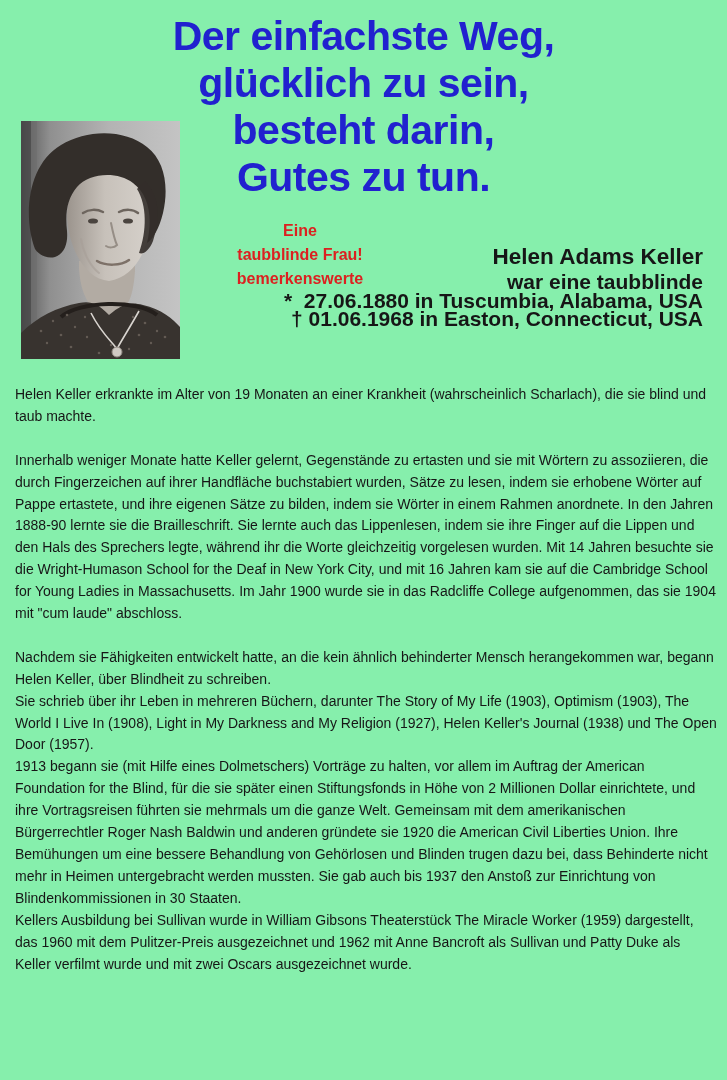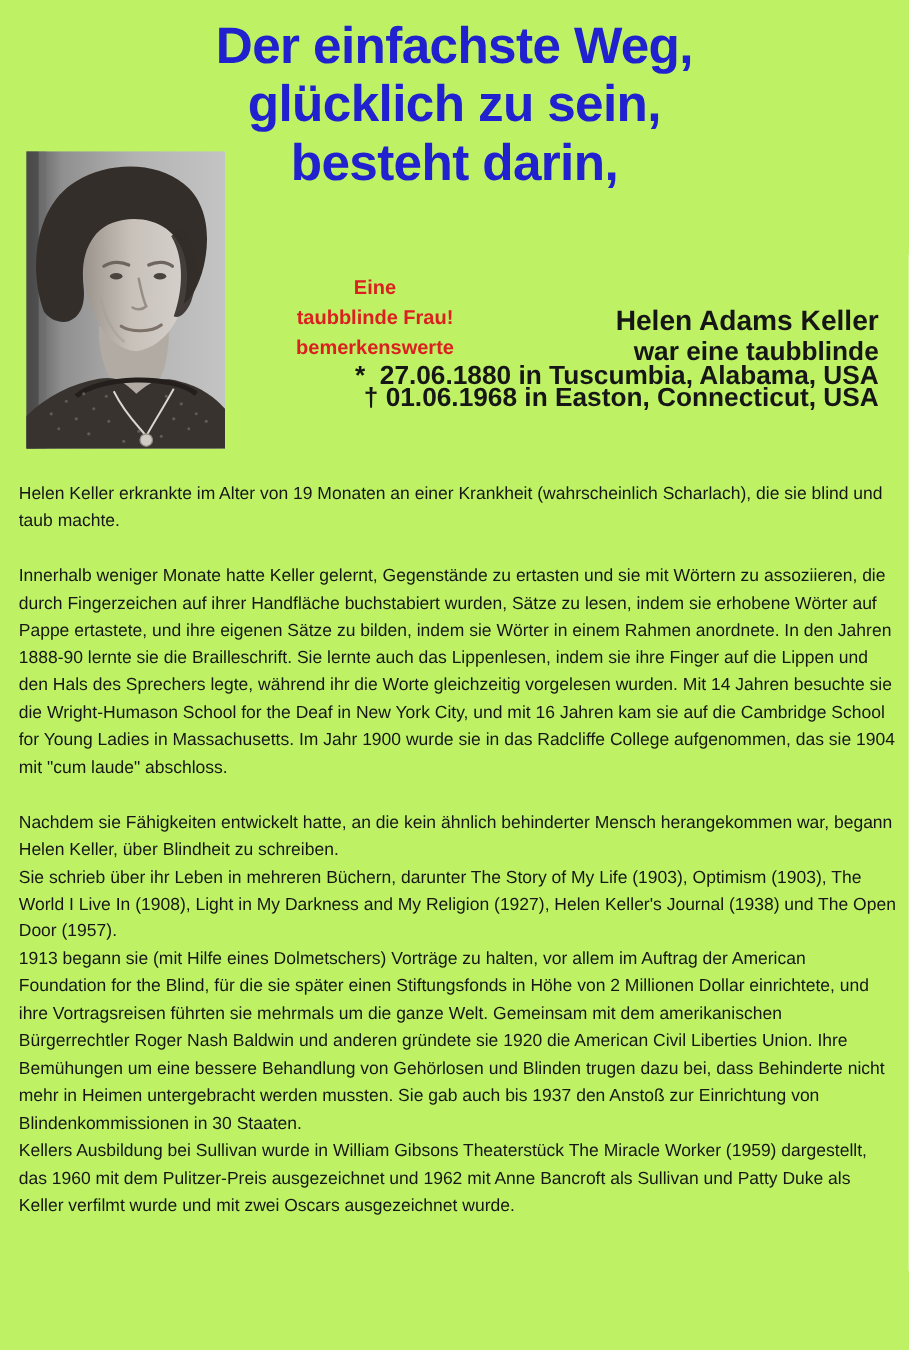--- a/index.html
+++ b/index.html
@@ -6,21 +6,21 @@
     --blue:#2121cf;
     --red:#dc2020;
     --ink:#161616;
   }
   html,body{margin:0;padding:0;}
   body{
     width:727px;height:1080px;background:#ffffff;
     font-family:"Liberation Sans","DejaVu Sans",sans-serif;
     color:var(--ink);
   }
-  .page{position:relative;width:727px;height:1080px;overflow:hidden;background:#bef264;}
+  .page{position:relative;width:727px;height:1080px;overflow:hidden;background:#86efac;}
 
   .title{
     position:absolute;top:13px;left:0;width:727px;
     text-align:center;font-weight:700;font-size:41px;line-height:47px;
     color:var(--blue);letter-spacing:-0.5px;
   }
 
   .photo{position:absolute;left:21px;top:121px;width:159px;height:238px;}
   .photo svg{display:block;width:100%;height:100%;}
 
@@ -42,20 +42,21 @@
 </style>
 </head>
 <body>
 
 <div class="page">
 
   <div class="title">
     <div>Der einfachste Weg,</div>
     <div>glücklich zu sein,</div>
     <div>besteht darin,</div>
+    <div>Gutes zu tun.</div>
   </div>
 
   <div class="photo">
     <svg viewBox="0 0 159 238" xmlns="http://www.w3.org/2000/svg">
       <defs>
         <linearGradient id="pbg" x1="0" y1="0" x2="1" y2="0">
           <stop offset="0" stop-color="#565656"></stop>
           <stop offset="0.18" stop-color="#8f8f8f"></stop>
           <stop offset="0.55" stop-color="#b3b3b3"></stop>
           <stop offset="1" stop-color="#c4c4c4"></stop>

